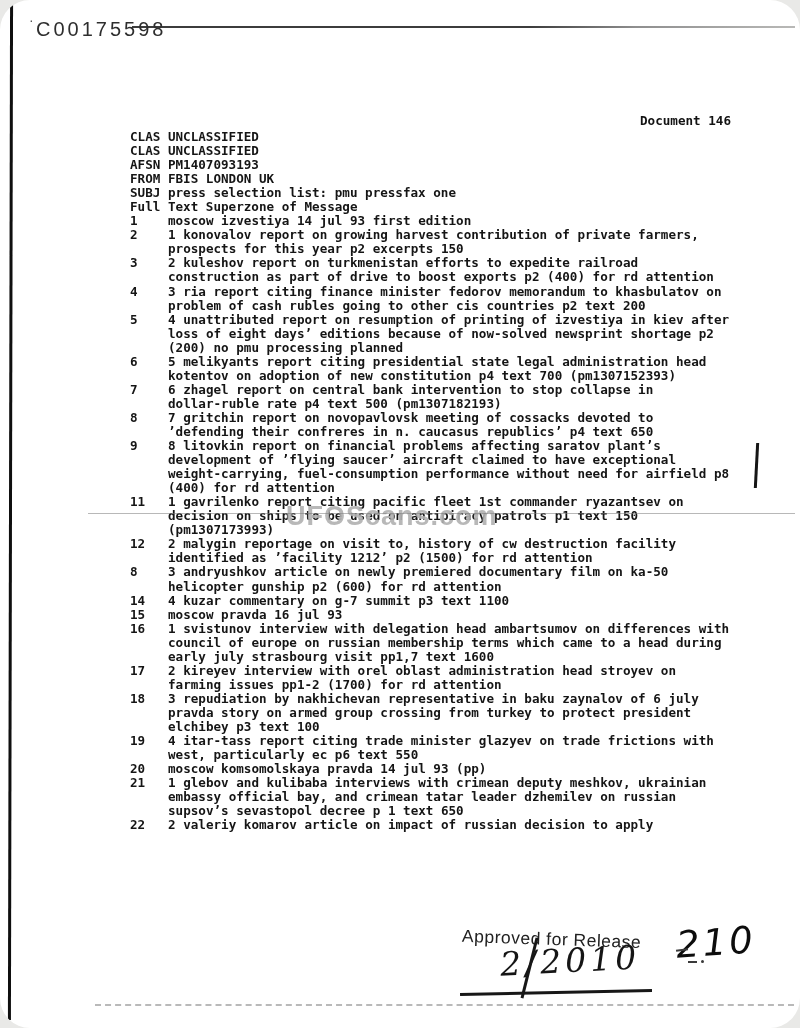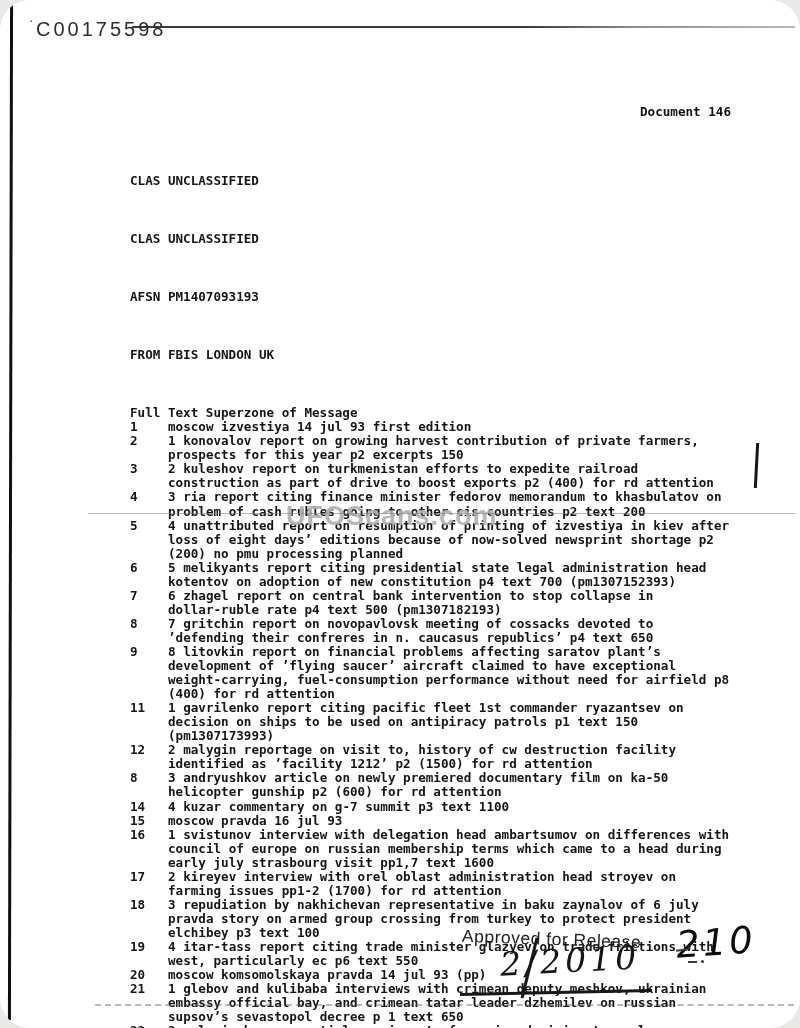--- a/index.html
+++ b/index.html
@@ -12,25 +12,25 @@
   .mid-rule{position:absolute;left:88px;top:513px;width:707px;height:0;
     border-top:1.5px solid rgba(125,125,125,0.55);}
   .bottom-rule{position:absolute;left:95px;top:1004px;width:699px;height:0;
     border-top:2px dashed rgba(100,100,100,0.45);}
   .side-tick{position:absolute;left:755px;top:443px;width:3px;height:45px;background:#161616;transform:rotate(3deg);}
 
   .doc-id{position:absolute;left:36px;top:18px;font-family:"Liberation Sans",sans-serif;
     font-size:20px;letter-spacing:3px;color:#2e2e2e;}
   .doc-id::before{content:"·";position:absolute;left:-7px;top:-6px;font-size:14px;color:#555;}
 
-  .doc-number{position:absolute;left:640px;top:104px;font-weight:bold;font-size:12.6px;color:#131313;}
+  .doc-number{position:absolute;left:640px;top:113px;font-weight:bold;font-size:12.6px;color:#131313;}
 
   .content{position:absolute;left:130px;top:130px;width:655px;font-weight:bold;
     font-size:12.6px;line-height:14.05px;color:#151515;}
-  .hline{white-space:pre;margin-top:44px;}
+  .hline{white-space:pre;}
   .row{display:flex;}
   .row .num{flex:none;width:38px;}
   .row .txt{flex:1;white-space:pre-line;}
 
   .watermark{position:absolute;left:286px;top:501px;font-family:Liberation Sans, sans-serif;
     font-weight:bold;font-size:27px;letter-spacing:1px;color:rgba(140,140,140,0.62);
     text-shadow:0 0 1px rgba(255,255,255,0.8);}
 
   .stamp-label{position:absolute;left:462px;top:929px;font-family:"Liberation Sans",sans-serif;
     font-size:17.5px;color:#212121;letter-spacing:0.5px;transform:rotate(2deg);}
@@ -57,20 +57,21 @@
 
   <div class="doc-id">C00175598</div>
 
   <div class="doc-number">Document 146</div>
 
   <div class="content">
     <div class="hline">CLAS UNCLASSIFIED</div>
     <div class="hline">CLAS UNCLASSIFIED</div>
     <div class="hline">AFSN PM1407093193</div>
     <div class="hline">FROM FBIS LONDON UK</div>
+    <div class="hline">SUBJ press selection list: pmu pressfax one</div>
     <div class="hline">Full Text Superzone of Message</div>
     <div id="item-list">
     <div class="row">
       <div class="num">1</div>
       <div class="txt">moscow izvestiya 14 jul 93 first edition</div>
     </div>
 
     <div class="row">
       <div class="num">2</div>
       <div class="txt">1 konovalov report on growing harvest contribution of private farmers,

